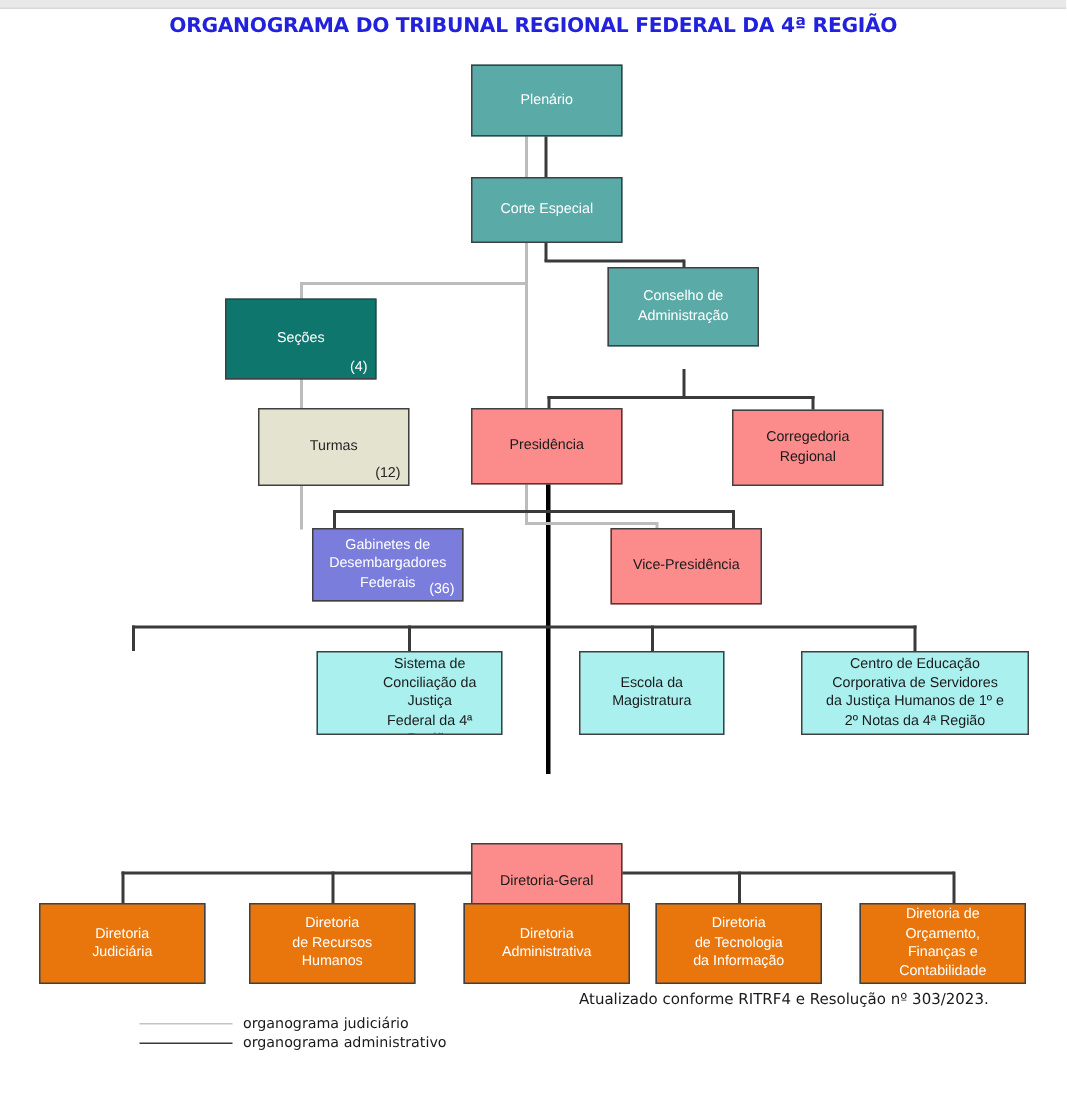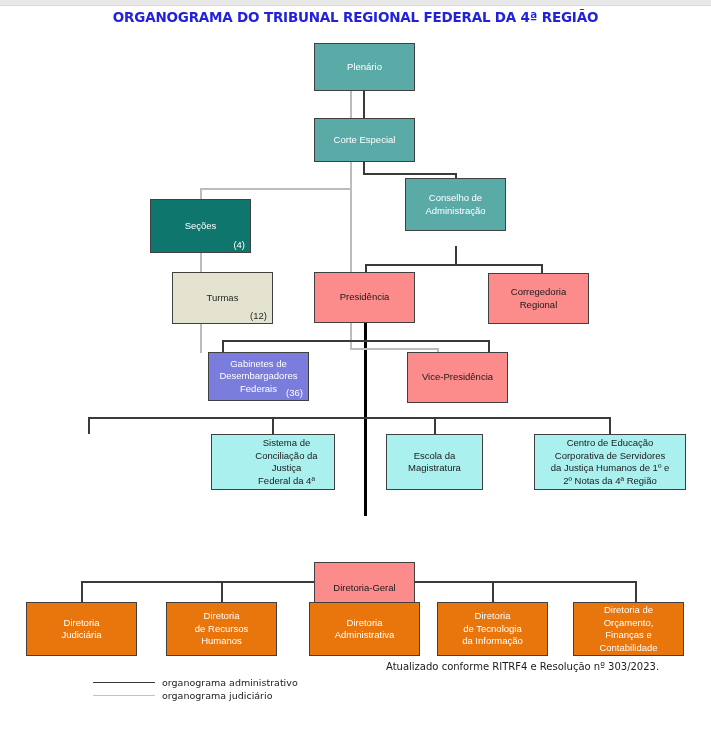--- a/index.html
+++ b/index.html
@@ -276,24 +276,24 @@
     <span class="lbl">
       <span>Diretoria de</span><br>
       <span>Orçamento,</span><br>
       <span>Finanças e</span><br>
       <span>Contabilidade</span>
     </span>
   </div>
 
   <div id="legend">
     <div class="row">
+      <span class="swatch jud"></span>
+      <span>organograma judiciário</span>
+    </div>
+    <div class="row">
       <span class="swatch admin"></span>
       <span>organograma administrativo</span>
     </div>
-    <div class="row">
-      <span class="swatch jud"></span>
-      <span>organograma judiciário</span>
-    </div>
   </div>
 
   <div id="footer-note">Atualizado conforme RITRF4 e  Resolução nº 303/2023.</div>
 
 </div>
 
 </body></html>

